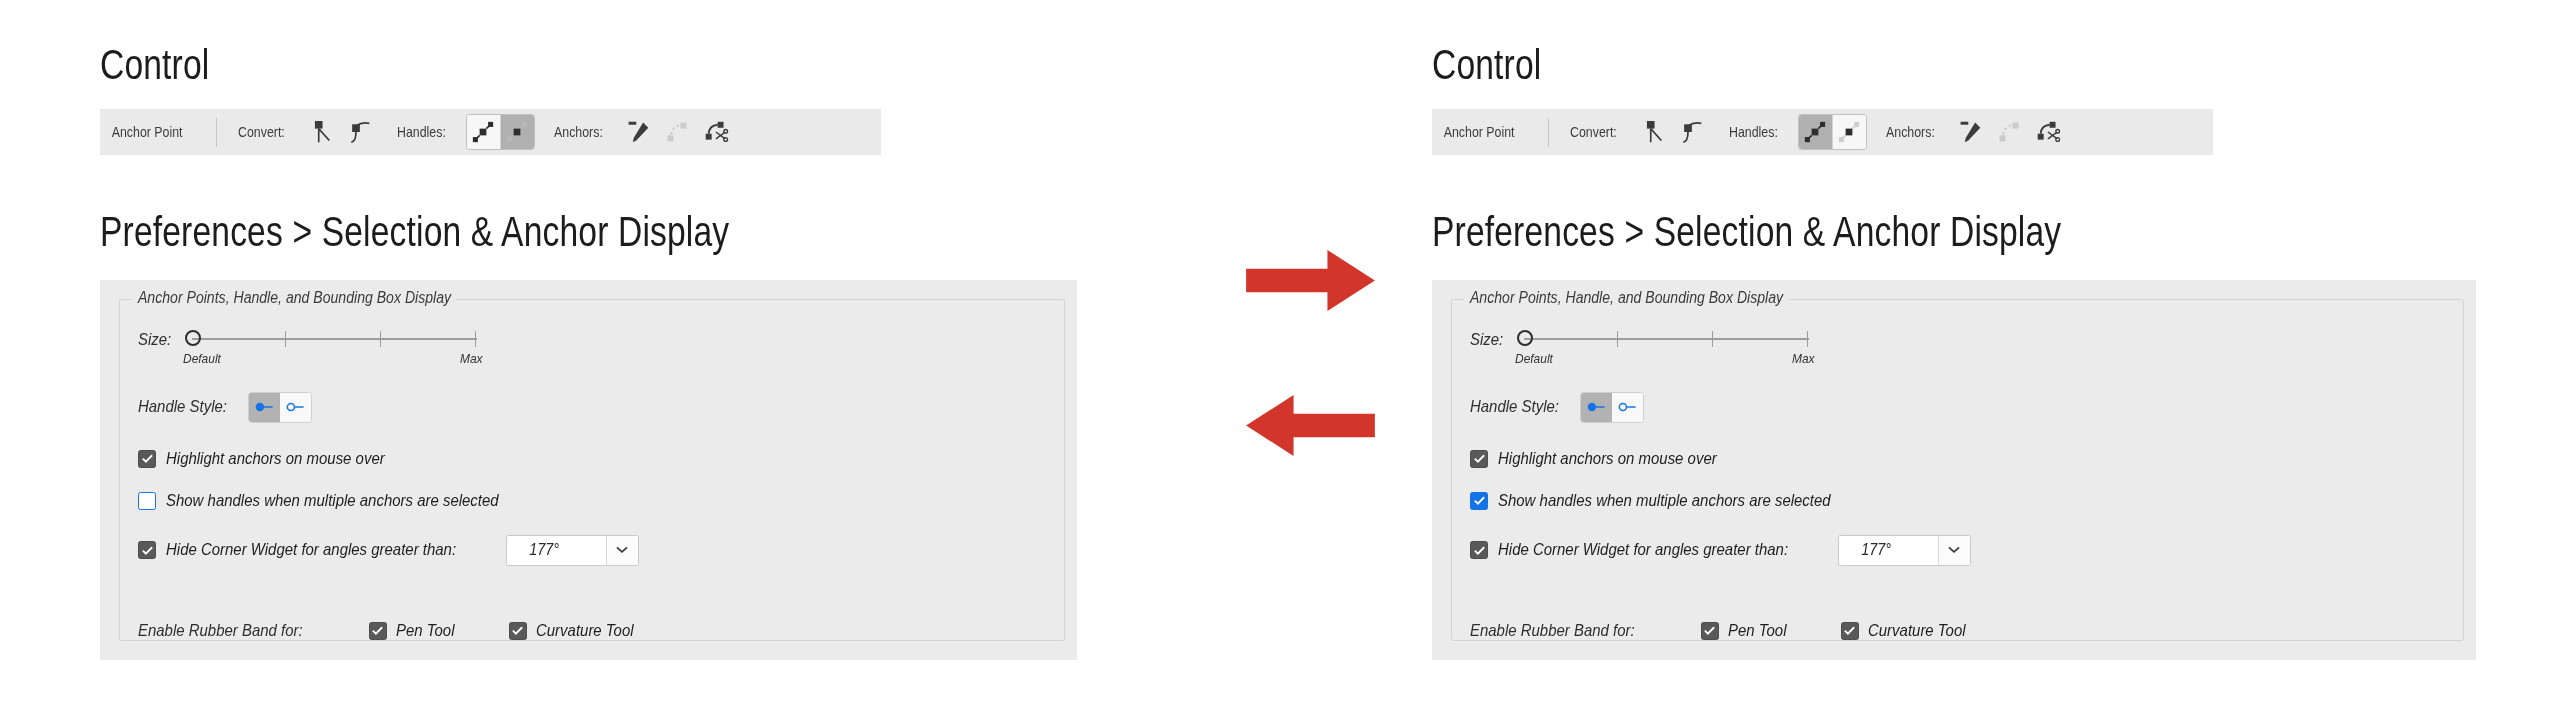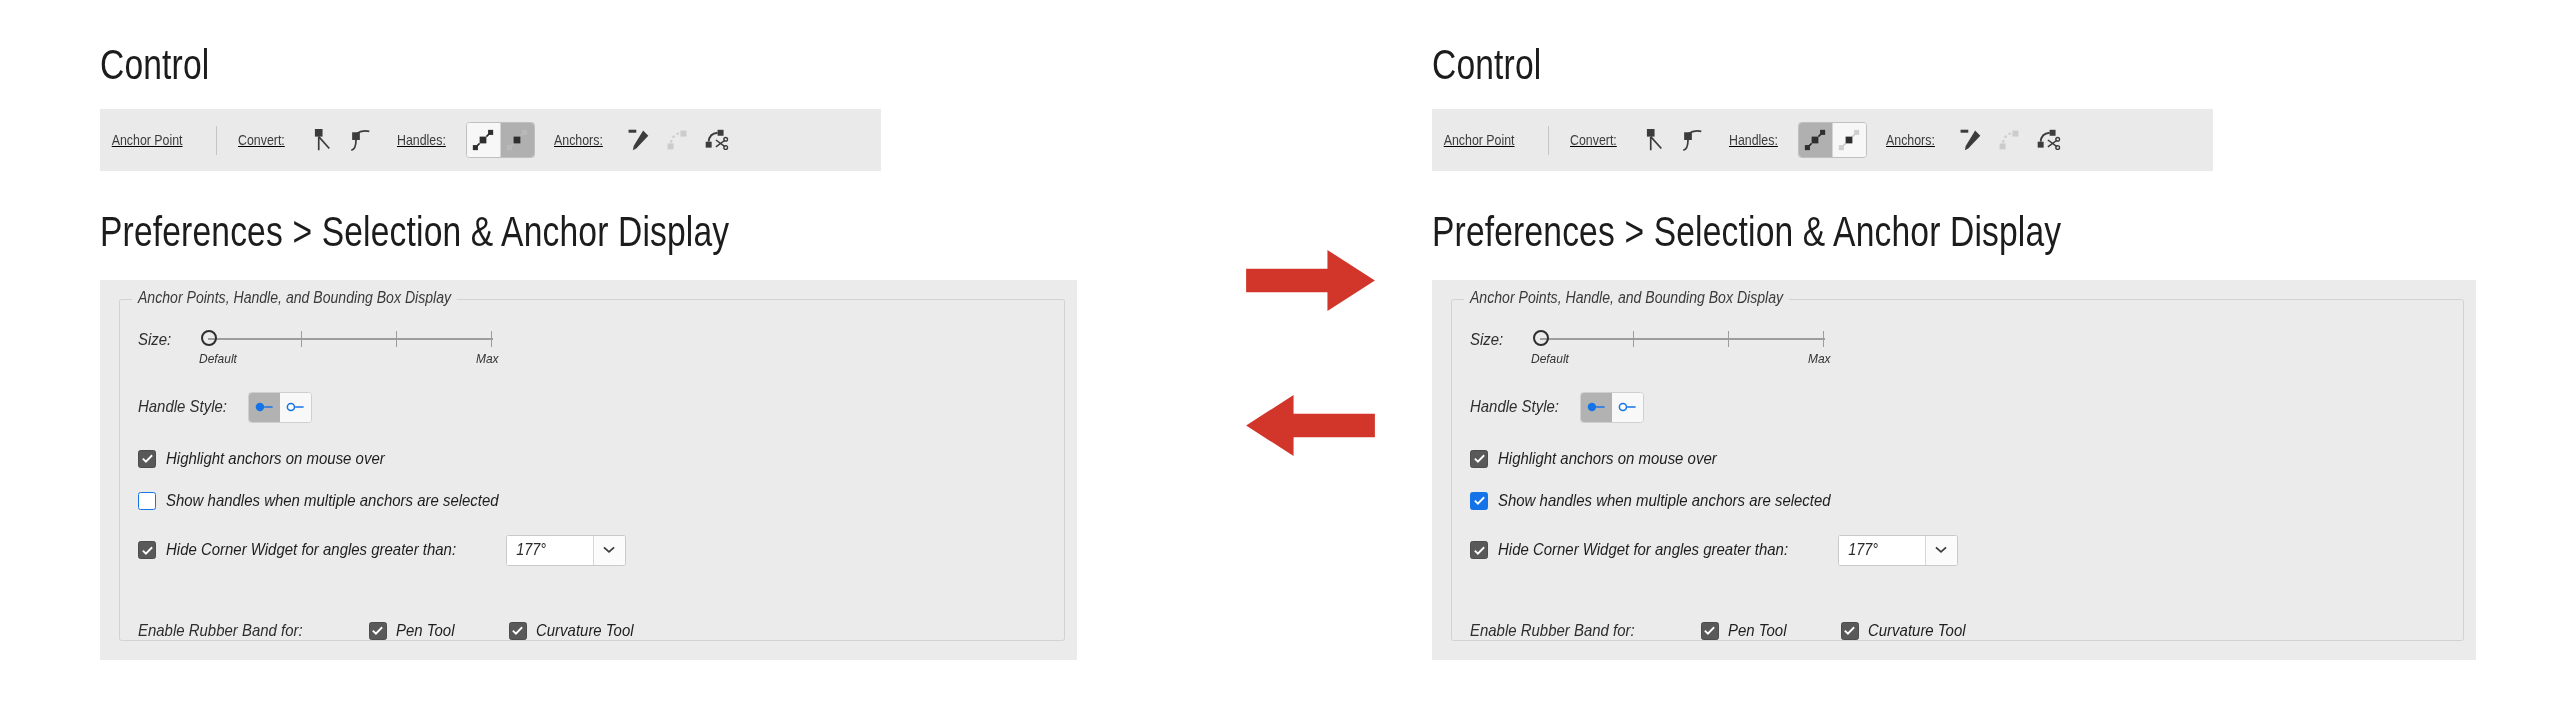--- a/index.html
+++ b/index.html
@@ -28,26 +28,25 @@
     font-family:"Liberation Sans", sans-serif;
     transform:scaleX(.80);
     transform-origin:left center;
   }
   .heading.control{position:absolute;left:0;top:41px;}
   .heading.prefs{position:absolute;left:0;top:208px;}
 
   
   .toolbar{
     position:absolute;left:0;top:109px;
-    height:62px;
+    height:46px;
     background:#eaeaea;
     display:flex;align-items:center;
     box-sizing:border-box;
     padding:0 8.5px 0 0;
-    text-decoration:underline;
   }
   .tb-label{
     font-size:14.4px;color:#3c3c3c;
     transform:scaleX(.86);transform-origin:left center;
     white-space:nowrap;
     font-family:"Liberation Sans", sans-serif;
   }
   .tb-title{padding:0 18.7px 0 13.6px;}
   .tb-sep{width:0.8px;height:29px;background:#c6c6c6;margin:0 1.7px;}
   .tb-group{display:flex;align-items:center;height:100%;text-align:center;}
@@ -95,21 +94,21 @@
     background:#ebebeb;
     padding:0 6.8px;
     font-size:16px;color:#3a3a3a;
     white-space:nowrap;
     transform:scaleX(.88);transform-origin:left center;
     font-family:"Liberation Sans", sans-serif;
   }
   .fbody{position:absolute;left:18.7px;right:15.3px;top:17px;bottom:12px;}
 
   
-  .size-row{position:absolute;left:0;top:12px;display:flex;align-items:flex-start;gap:16px;}
+  .size-row{position:absolute;left:0;top:12px;display:flex;align-items:flex-start;}
   .size-label{font-size:17px;color:#2e2e2e;margin-right:3.4px;line-height:22px;
     transform:scaleX(.88);transform-origin:left center;}
   .slider-wrap{position:relative;width:305px;height:39px;}
   .slider-track{position:absolute;left:12px;top:9.3px;width:285px;height:2.5px;background:#9d9d9d;}
   .tick{position:absolute;top:2.5px;width:1.7px;height:16px;background:#9d9d9d;}
   .thumb{
     position:absolute;left:0;top:1.7px;
     width:16px;height:16px;border-radius:50%;
     border:2.5px solid #2e2e2e;background:transparent;box-sizing:border-box;
   }
@@ -141,21 +140,21 @@
   .cb.blue{background:#1473e6;border:0.8px solid #1473e6;}
   .cb.empty{background:#ffffff;border:1.7px solid #1473e6;}
   .cb svg{display:block;}
   .cb-text{font-size:17px;color:#1e1e1e;white-space:nowrap;
     transform:scaleX(.88);transform-origin:left center;}
 
   
   .dd{
     display:flex;align-items:stretch;height:29px;
     border:0.8px solid #c9c9c9;border-radius:2.5px;overflow:hidden;
-    background:#fff;margin-left:10.2px;
+    background:#fff;margin-left:10.2px;padding-left:13px;
   }
   .dd-val{
     min-width:66px;display:flex;align-items:center;
     padding:0 10.2px;font-size:16px;color:#2b2b2b;background:#fff;
     transform:scaleX(.9);transform-origin:left center;
   }
   .dd-btn{
     width:31px;display:flex;align-items:center;justify-content:center;
     background:#fbfbfb;border-left:0.8px solid #d7d7d7;
   }

